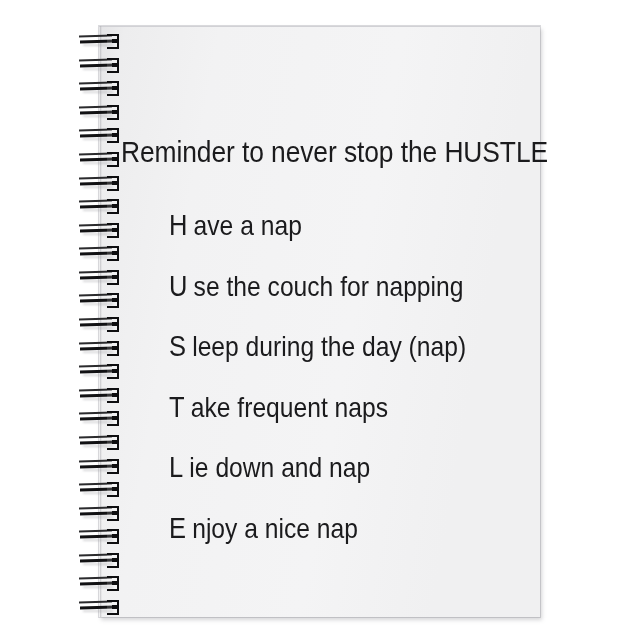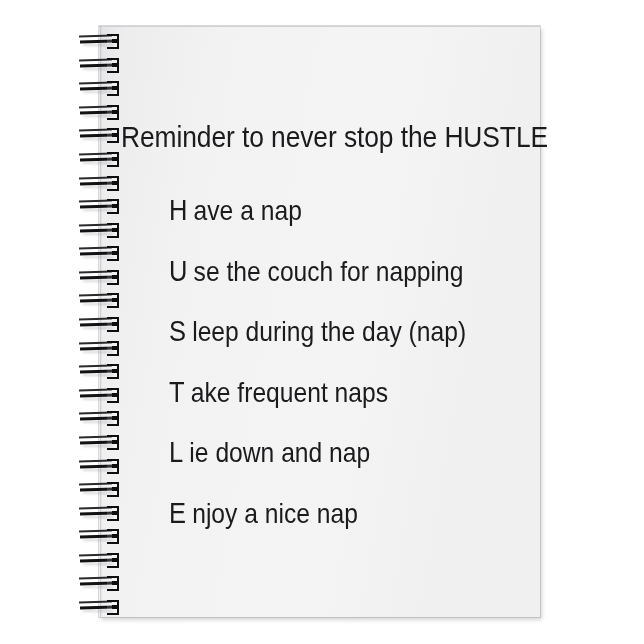--- a/index.html
+++ b/index.html
@@ -117,21 +117,21 @@
     width: 30px;
     height: 2px;
     background: rgba(140,140,146,0.35);
     filter: blur(1px);
   }
 
   
   #content {
     position: absolute;
     left: 99px;
-    top: 26px;
+    top: 41px;
     width: 441px;
     height: 591px;
     color: #1b1b1d;
   }
 
   #title {
     position: absolute;
     left: 22px;
     top: 96px;
     width: 410px;

